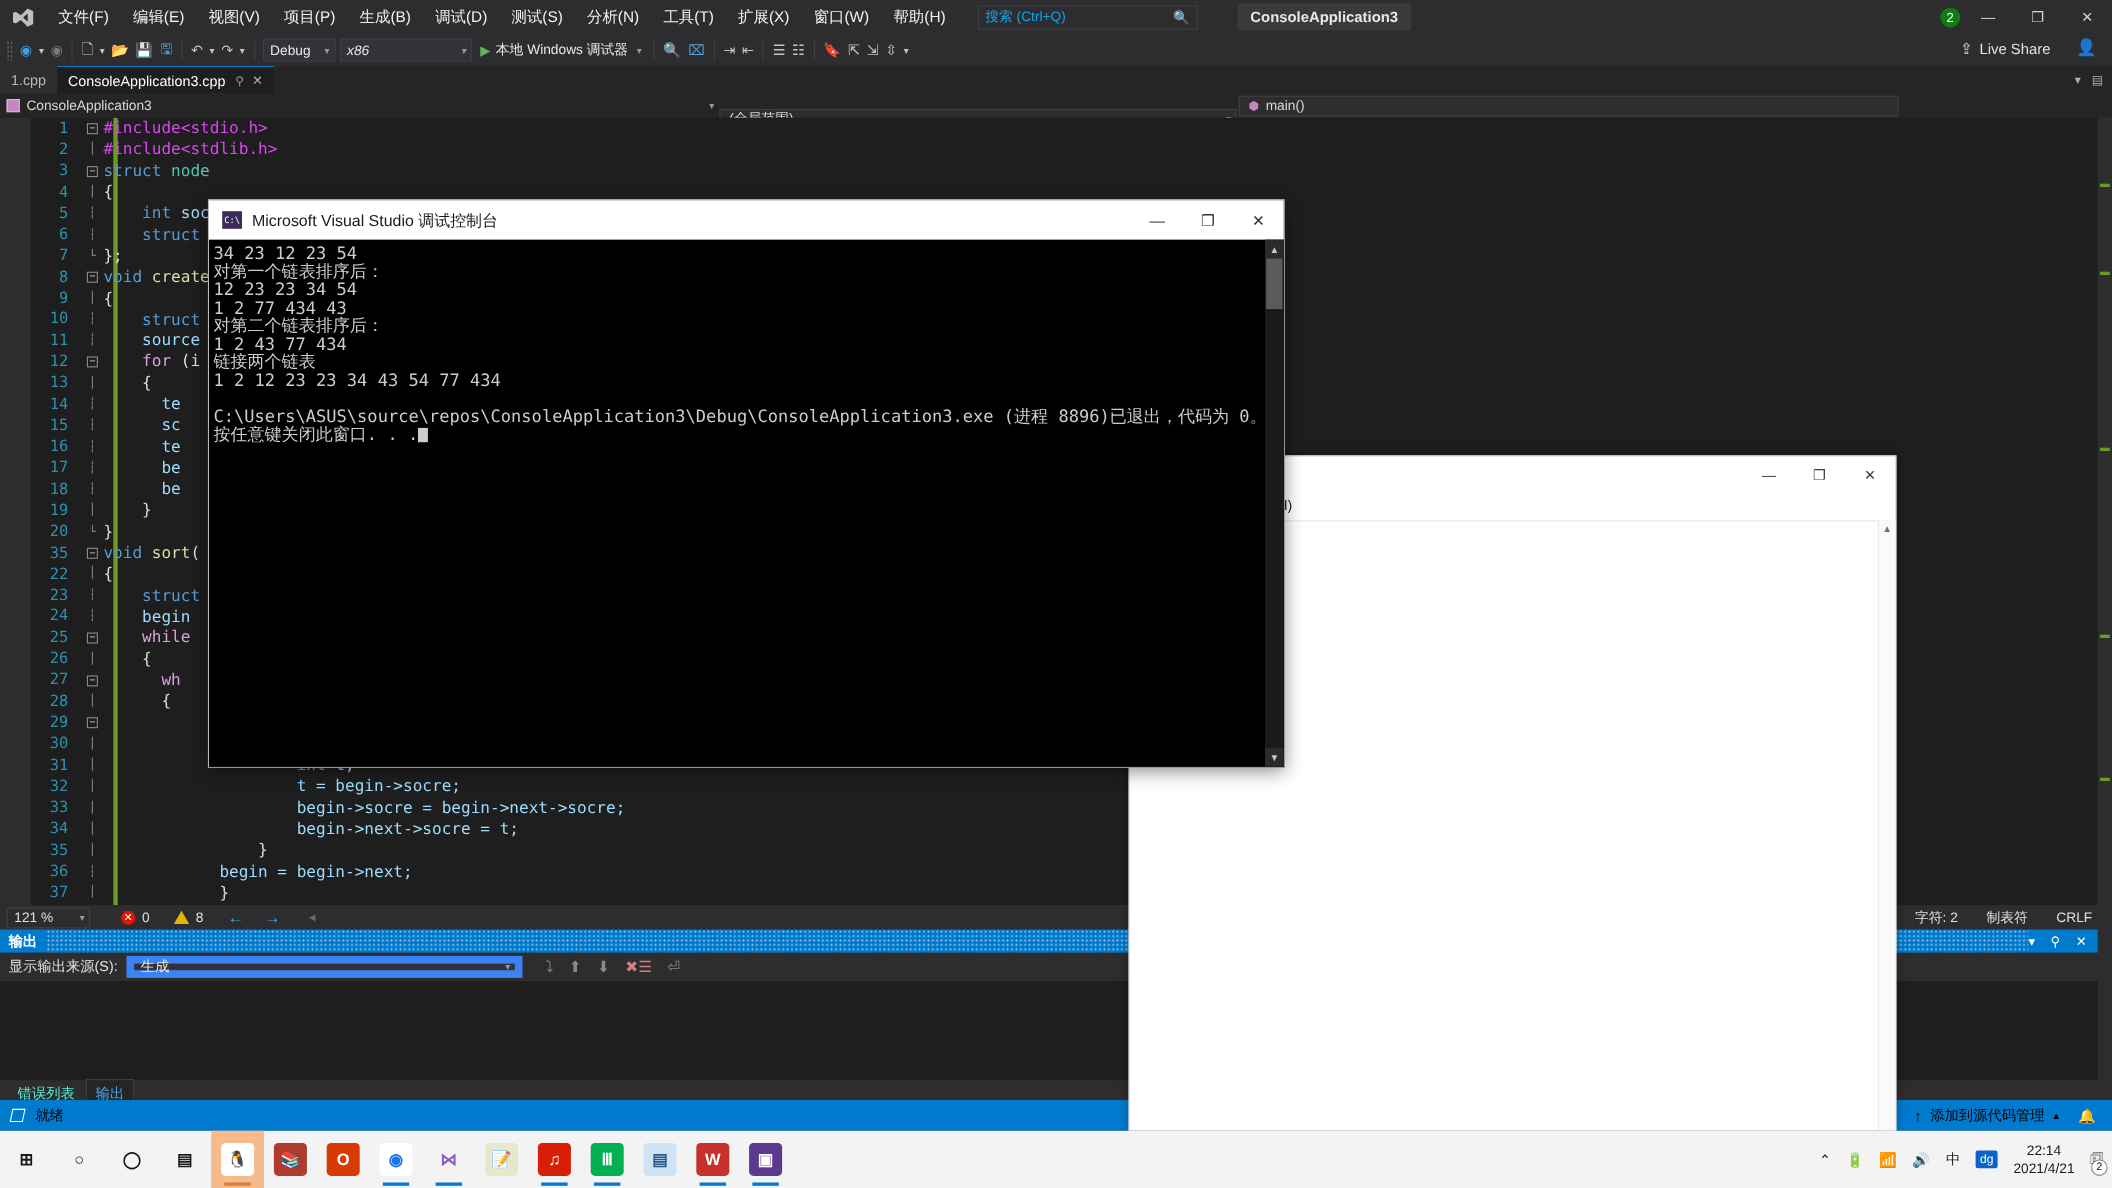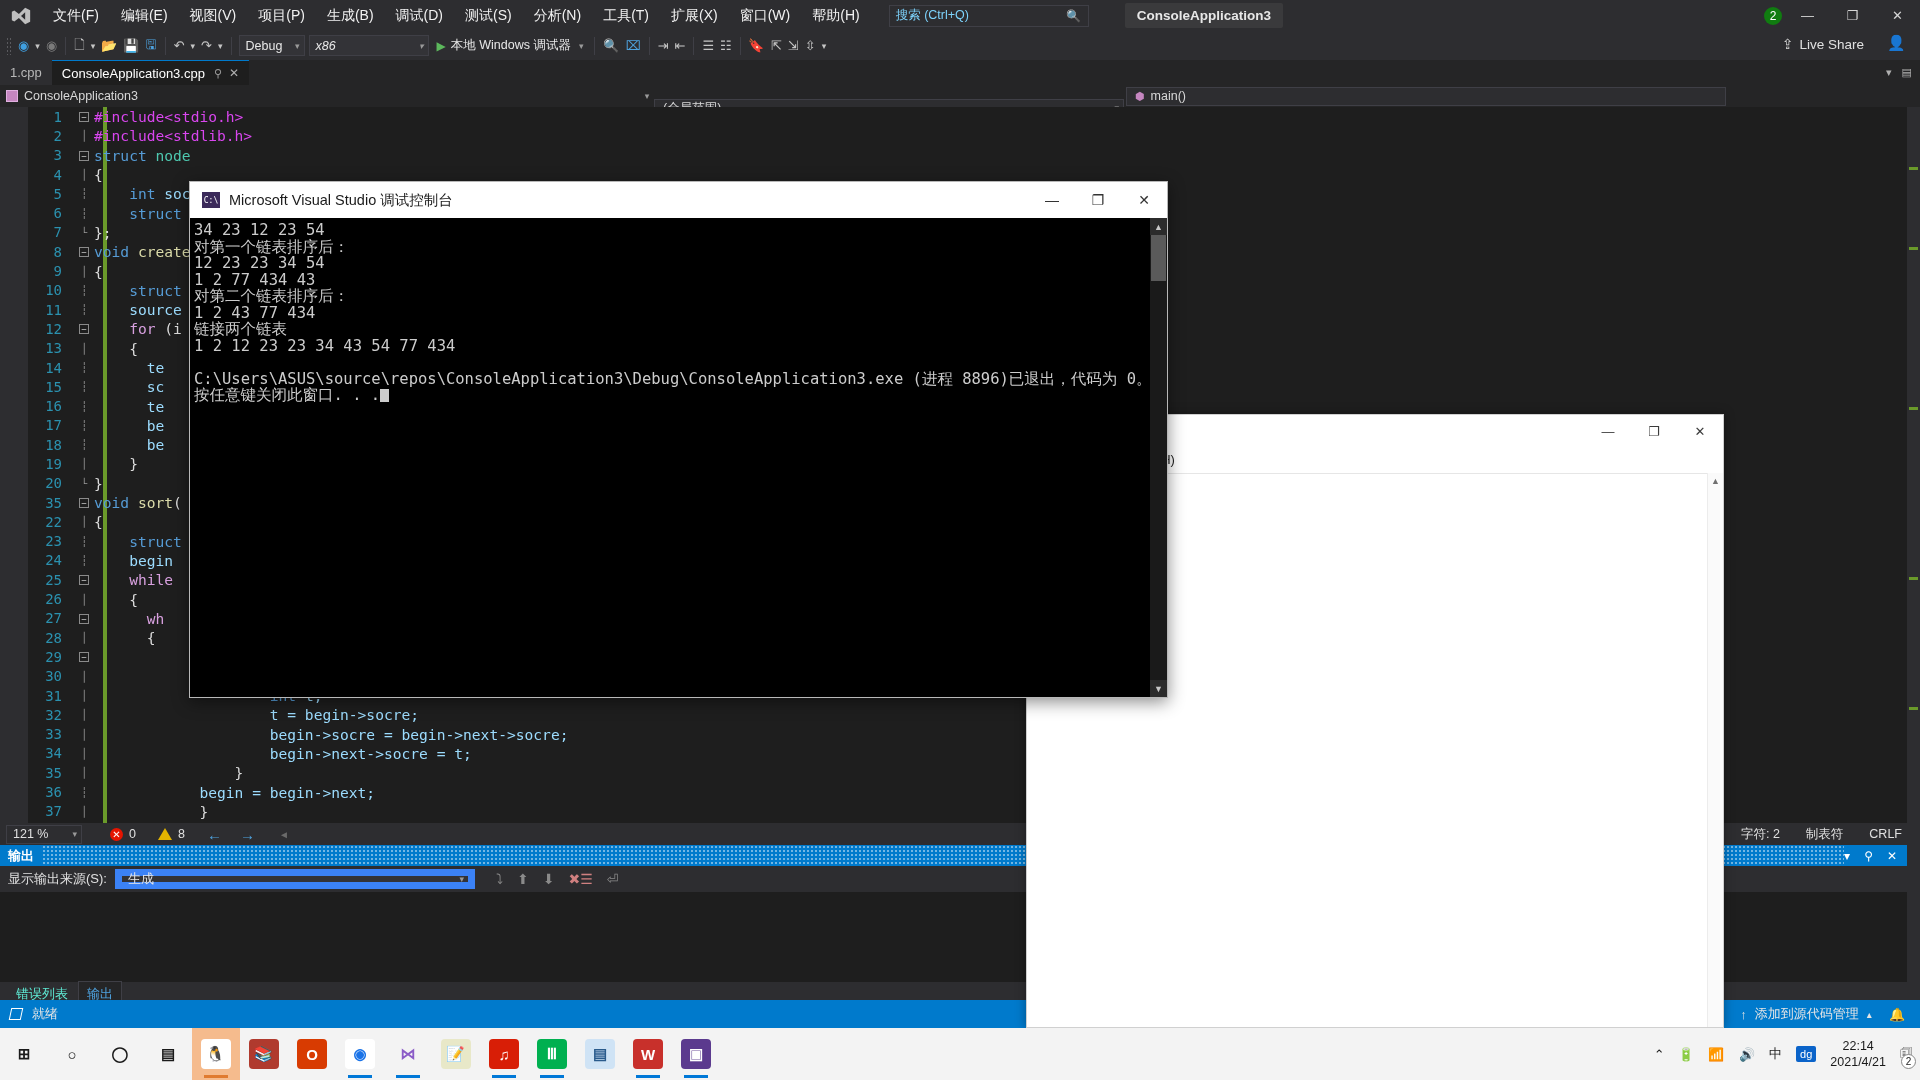--- a/index.html
+++ b/index.html
@@ -16,21 +16,21 @@
   .vs-shell { position:absolute; left:0; top:0; width:1920px; height:1028px; background:#2d2d30; }
 
   
   .titlebar { position:absolute; left:0; top:0; width:1920px; height:31px; background:#2d2d30; display:flex; align-items:center; }
   .vs-logo { width:42px; height:31px; display:flex; align-items:center; justify-content:center; }
   .vs-logo svg { width:20px; height:20px; }
   .menu { display:flex; align-items:center; height:31px; }
   .menu-item { color:#f1f1f1; font-size:14px; padding:0 11px; height:31px; line-height:31px; white-space:nowrap; }
   .search-box { margin-left:18px; width:200px; height:22px; background:#2d2d30; border:1px solid #3f3f46;
                 display:flex; align-items:center; padding:0 6px; }
-  .search-box .ph { color:#7dd3fc; font-size:12.5px; flex:1; }
+  .search-box .ph { color:#0ea5e9; font-size:12.5px; flex:1; }
   .search-box .mag { color:#cfcfcf; font-size:12px; }
   .proj-chip { margin-left:36px; background:#3a3a3c; color:#e8e8e8; font-size:13.5px; font-weight:bold;
                padding:5px 12px; border-radius:2px; }
   .notif-badge { position:absolute; right:138px; top:7px; width:18px; height:18px; border-radius:50%;
                  background:#107c10; color:#fff; font-size:12px; display:flex; align-items:center; justify-content:center; }
   .wincontrols { position:absolute; right:0; top:0; display:flex; height:31px; }
   .wc { width:45px; height:31px; display:flex; align-items:center; justify-content:center; color:#d6d6d6; font-size:13px; }
 
   
   .toolbar { position:absolute; left:0; top:31px; width:1920px; height:29px; background:#2d2d30;
@@ -115,21 +115,21 @@
                font-size:13px; display:flex; align-items:center; padding:0 4px 0 6px; }
   .out-combo .cv { flex:1; }
   .out-ico { color:#8a8a8a; font-size:14px; padding:0 3px; }
   .out-body { position:absolute; left:0; top:47px; width:1907px; height:90px; background:#1e1e1e; }
   .out-tabs { position:absolute; left:0; top:137px; width:1907px; height:24px; display:flex; align-items:center; padding-left:8px; gap:2px; }
   .otab { font-size:13px; color:#5eead4; padding:3px 8px; }
   .otab.active { color:#4ea3e0; border:1px solid #3f3f46; background:#252526; }
 
   
   .vs-status { position:absolute; left:0; top:1000px; width:1920px; height:28px; background:#007acc;
-               display:flex; align-items:center; color:#e5e5e5; font-size:13px; }
+               display:flex; align-items:center; color:#000000; font-size:13px; }
   .vs-status .left { display:flex; align-items:center; gap:10px; padding-left:10px; }
   .stat-sq { width:12px; height:12px; border:1.5px solid #fff; transform:skewX(-12deg); }
   .vs-status .right { position:absolute; right:0; display:flex; align-items:center; gap:8px; padding-right:14px; }
 
   
   .right-rail { position:absolute; right:0; top:107px; width:13px; height:716px; background:#2d2d30; }
   .rail-mark { position:absolute; right:2px; width:9px; height:3px; background:#6a9a2a; }
 
   
   .bgwin { position:absolute; left:1026px; top:414px; width:698px; height:614px; background:#ffffff;

